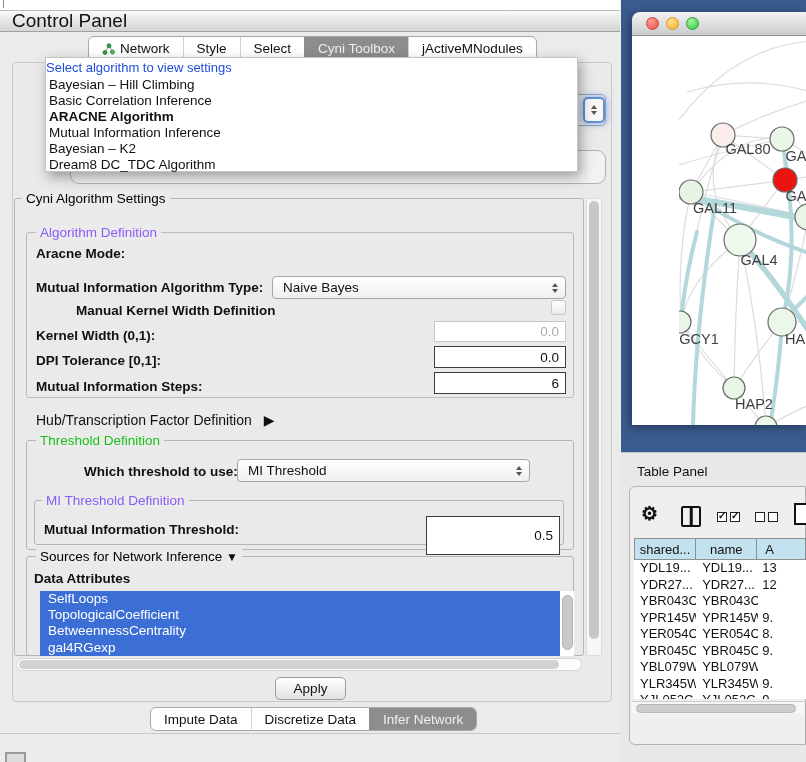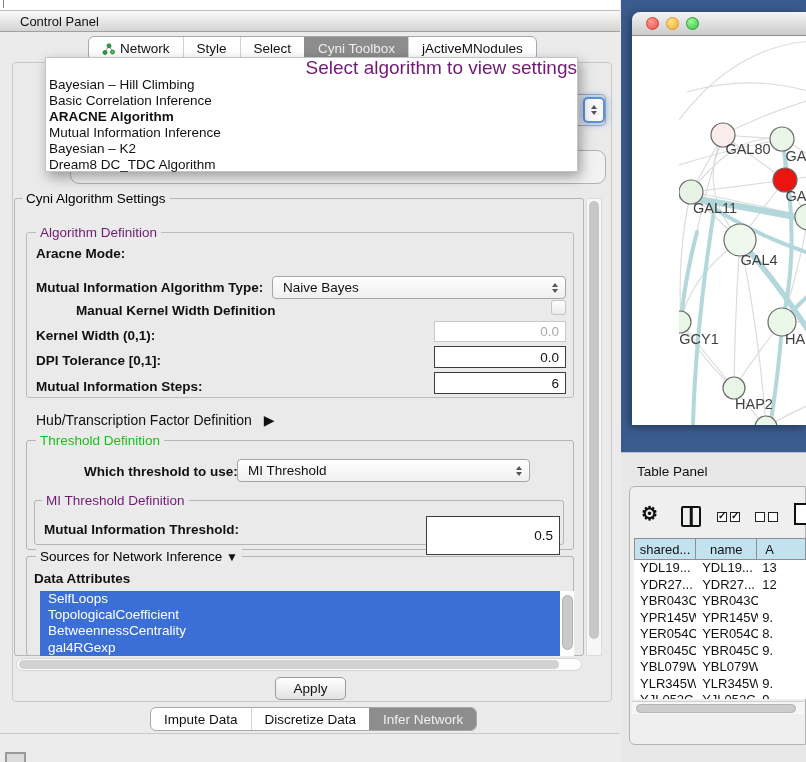--- a/index.html
+++ b/index.html
@@ -9,21 +9,21 @@
   .abs{position:absolute;}
   .bold{font-weight:bold;}
   .grayed{color:#9f9f9f;}
 
   
   #left-top-strip{left:0;top:0;width:620px;height:10px;background:#fff;}
   #left-top-tick{left:3px;top:0;width:1px;height:8px;background:#888;}
   #cp-titlebar{left:0;top:10px;width:620px;height:22px;
     background:linear-gradient(#f9f9f9,#d4d4d4);
     border-top:1px solid #bdbdbd;border-bottom:1px solid #a0a0a0;
-    box-sizing:border-box;display:flex;align-items:center;padding:0 20px;font-size:13px;color:#111;}
+    box-sizing:border-box;display:flex;align-items:center;padding:0 12px;font-size:19px;color:#111;}
   #cp-float{right:26px;top:16px;width:9px;height:9px;border:1.5px solid #222;background:transparent;}
   #cp-close{right:8px;top:13px;font-size:13px;font-weight:900;color:#111;line-height:15px;}
   #cp-body{left:0;top:32px;width:620px;height:701px;background:#ebebeb;}
   #cp-bottom-line{left:0;top:733px;width:620px;height:1px;background:#c9c9c9;}
 
   .seg-bar{height:23px;display:inline-flex;border:1px solid #a8a8a8;border-radius:6px;
     background:#fff;overflow:hidden;font-size:13.5px;color:#111;align-items:stretch;}
   .seg-bar .tab{padding:0 13px;display:flex;align-items:center;gap:5px;border-left:1px solid #d2d2d2;white-space:nowrap;}
   .seg-bar .tab:first-child{border-left:none;align-items:center;}
   .seg-bar .tab.sel{background:#8d8d8d;color:#efefef;border-left-color:#8d8d8d;}
@@ -36,28 +36,28 @@
   
   #combo-ghost{left:70px;top:94px;width:536px;height:32px;border:1px solid #a8a8a8;border-radius:5px;background:#f5f5f5;box-sizing:border-box;}
   #combo-ghost-stepper{left:583px;top:97px;width:22px;height:26px;border:2px solid #5f92d5;border-radius:5px;
      background:#f8f8f8;box-shadow:0 0 6px 2px rgba(90,140,220,.55);box-sizing:border-box;
      display:flex;flex-direction:column;align-items:center;justify-content:center;}
   #group-ghost{left:70px;top:150px;width:536px;height:34px;border:1px solid #b2b2b2;border-radius:9px;background:#f2f2f2;box-sizing:border-box;}
 
   
   #algo-dropdown{left:45px;top:57px;width:533px;height:115px;background:#fff;border:1px solid #c4c4c4;
     box-shadow:3px 5px 12px rgba(0,0,0,.35);z-index:40;box-sizing:border-box;padding-top:1px;}
-  .dd-prompt{height:18px;line-height:18px;text-align:right;color:#701a75;font-size:19px;}
+  .dd-prompt{height:18px;line-height:18px;text-align:left;color:#1d4ed8;font-size:13px;}
   .algo-item{height:16px;line-height:16px;padding-left:3px;font-size:13.5px;color:#111;white-space:nowrap;}
   .algo-item.sel{font-weight:bold;}
 
   
   .groupbox{border:1px solid #b5b5b5;border-radius:3px;box-sizing:border-box;}
   .gb-title{position:absolute;background:#ebebeb;padding:0 4px;font-size:13.5px;white-space:nowrap;z-index:3;}
-  .t-blue{color:#701a75;}
+  .t-blue{color:#8b5cf6;}
   .t-green{color:#18c018;}
 
   #settings-group{left:14px;top:198px;width:570px;height:458px;}
   #alg-group{left:26px;top:232px;width:548px;height:166px;border-color:#bcbcbc;}
   #thr-group{left:26px;top:440px;width:548px;height:110px;}
   #mi-group{left:34px;top:500px;width:530px;height:45px;}
   #src-group{left:26px;top:556px;width:548px;height:100px;}
 
   .lbl{position:absolute;font-size:13.5px;color:#111;white-space:nowrap;}
 

